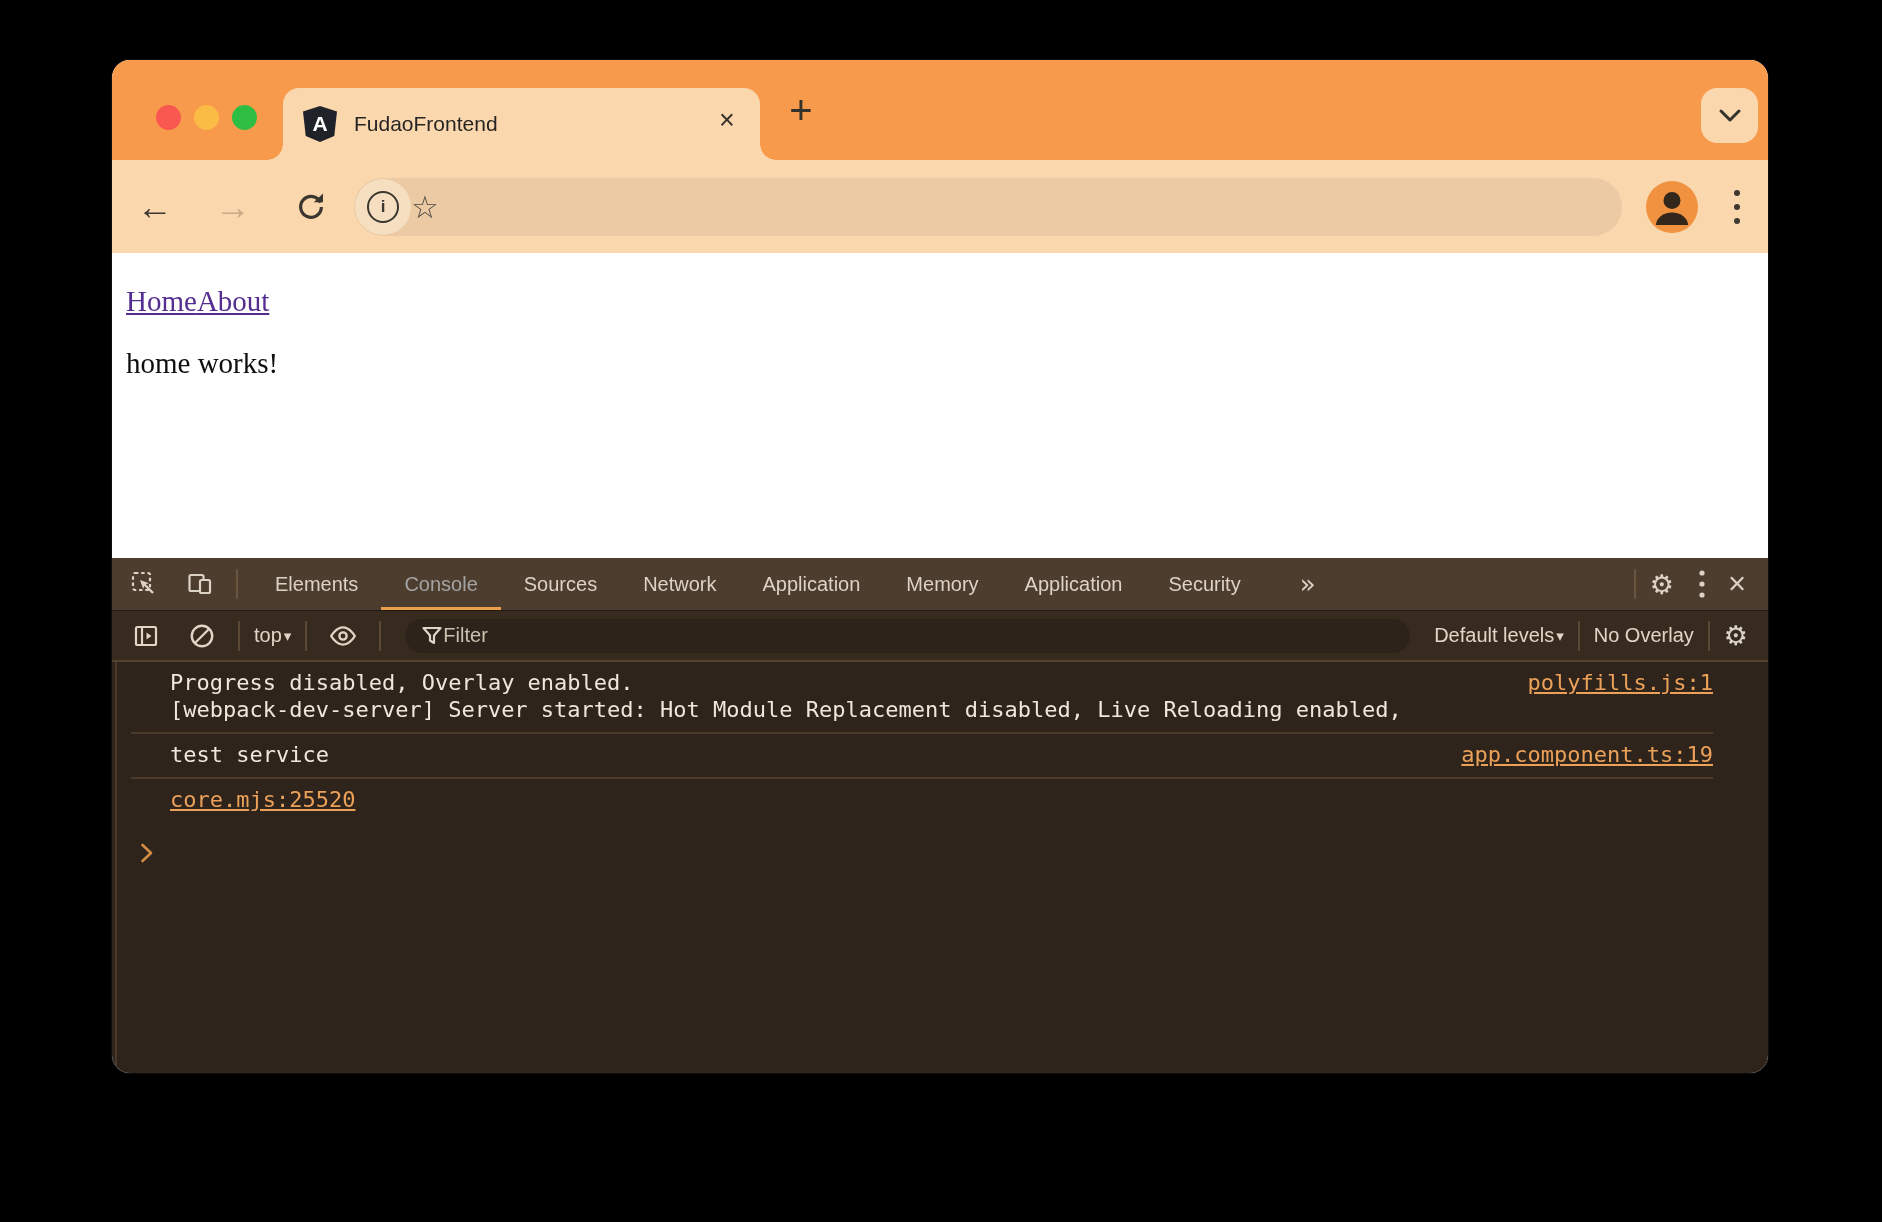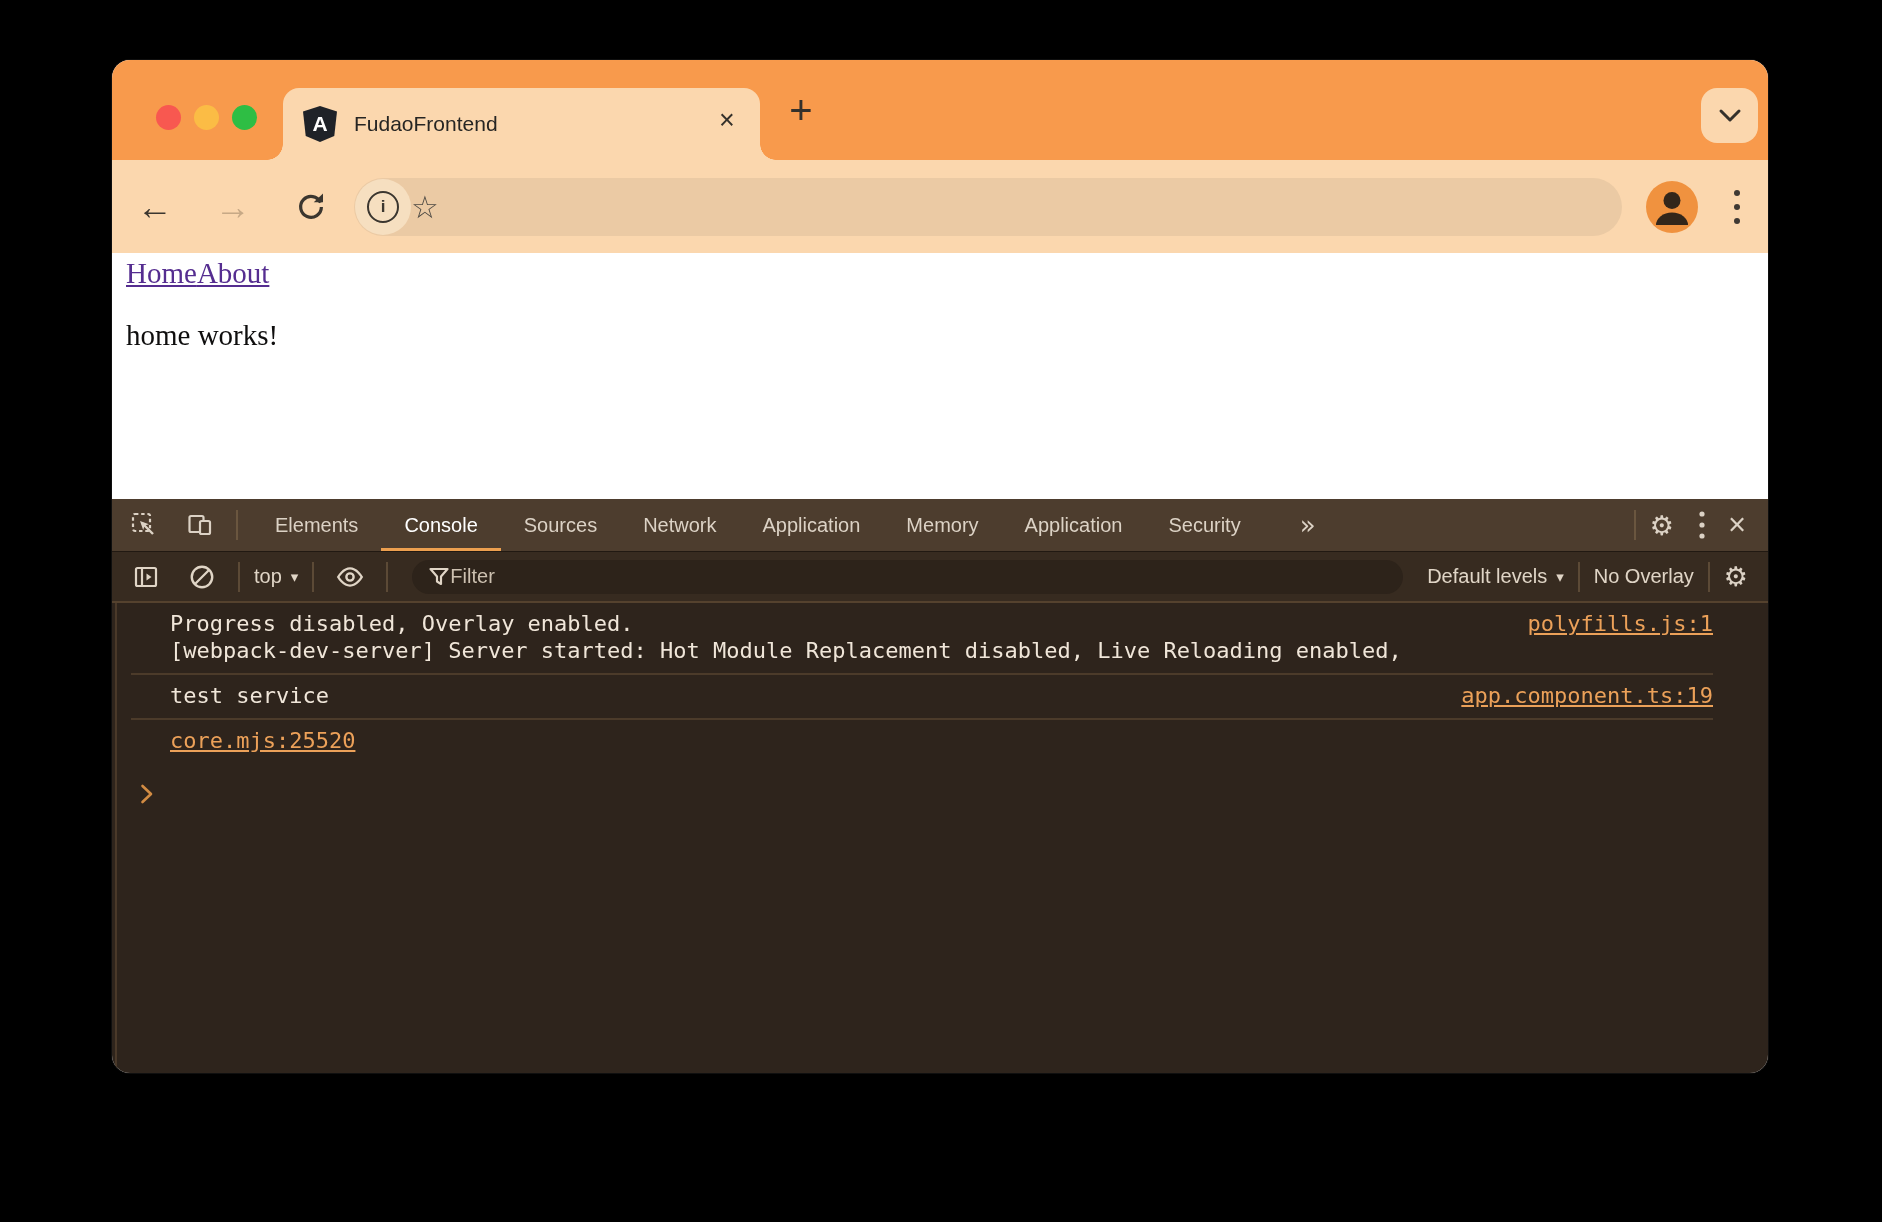--- a/index.html
+++ b/index.html
@@ -52,48 +52,48 @@
   .info-badge { width:32px; height:32px; border:2.5px solid #3B362F; border-radius:50%;
                 display:flex; align-items:center; justify-content:center;
                 font-size:17px; font-weight:bold; color:#3B362F; }
   .url { margin-left:16px; font-size:23px; color:#32302C; flex:1; white-space:nowrap; overflow:hidden; }
   .star { font-size:31px; color:#4E4A44; flex:0 0 auto;
           font-family:"DejaVu Sans", sans-serif; }
   .avatar { width:52px; height:52px; margin-left:24px; flex:0 0 auto; }
   .browser-dots { margin-left:34px; flex:0 0 auto; }
 
   
-  .page { height:246px; background:#fff; padding:4px 0 0 14px; flex:0 0 auto;
+  .page { height:305px; background:#fff; padding:32px 0 0 14px; flex:0 0 auto;
           font-family:"Liberation Serif", serif; }
   .page-links { font-size:29px; }
   .page-links a { color:#552D90; text-decoration:underline; }
   .page-text { margin-top:29px; font-size:29px; color:#0F0E0E; }
 
   
   .devtools { flex:1; display:flex; flex-direction:column; background:#2E241C; min-height:0; }
   .dt-tabbar { height:52px; background:#4D3D2E; display:flex; align-items:center;
                padding:0 22px 0 10px; color:#DCD2C5; font-size:20px; flex:0 0 auto; }
   .dt-iconbtn { width:44px; height:40px; display:flex; align-items:center; justify-content:center; flex:0 0 auto; }
   .dt-sep { width:2px; height:30px; background:#6A563F; margin:0 14px; flex:0 0 auto; }
   .dt-tab { position:relative; height:52px; display:flex; align-items:center;
             padding:15px 23px; white-space:nowrap; }
-  .dt-tab.active { color:#ffffff; }
+  .dt-tab.active { color:#a3a3a3; }
   .dt-tab.active::after { content:""; position:absolute; left:0; right:0; bottom:0;
                           height:3px; background:#EC9F4F; }
   .dt-more { margin-left:36px; font-size:26px; color:#DCD2C5;
              font-family:"DejaVu Sans", sans-serif; }
   .dt-right { margin-left:auto; display:flex; align-items:center; }
   .gear-glyph { font-size:27px; font-family:"DejaVu Sans", sans-serif; color:#DCD2C5; }
   .dt-close { font-size:31px; color:#DCD2C5; margin-left:22px; }
 
   .dt-toolbar { height:50px; background:#372B20; border-top:1px solid #211912;
                 display:flex; align-items:center; padding:0 20px 0 12px;
                 color:#E0D5C6; font-size:20px; flex:0 0 auto; }
   .dt-toolbar .dt-sep { background:#5C4A36; }
-  .dropdown { display:flex; align-items:center; gap:9px; white-space:nowrap; }
+  .dropdown { display:flex; align-items:center; gap:2px; white-space:nowrap; }
   .caret { font-size:15px; font-family:"DejaVu Sans", sans-serif; }
   .filter-field { flex:1; height:34px; background:#2D231A; border-radius:17px;
                   margin:0 24px 0 10px; display:flex; align-items:center; padding:0 16px; min-width:0; }
   .filter-field input { flex:1; background:transparent; border:none; outline:none;
                         color:#E5DACB; font-size:20px; 
                         font-family:"Liberation Sans", sans-serif; min-width:0; }
   .filter-field input::placeholder { color:#CCC0B0; }
   .no-issues { white-space:nowrap; }
 
   .console { flex:1; position:relative; font-family:"DejaVu Sans Mono", monospace;

